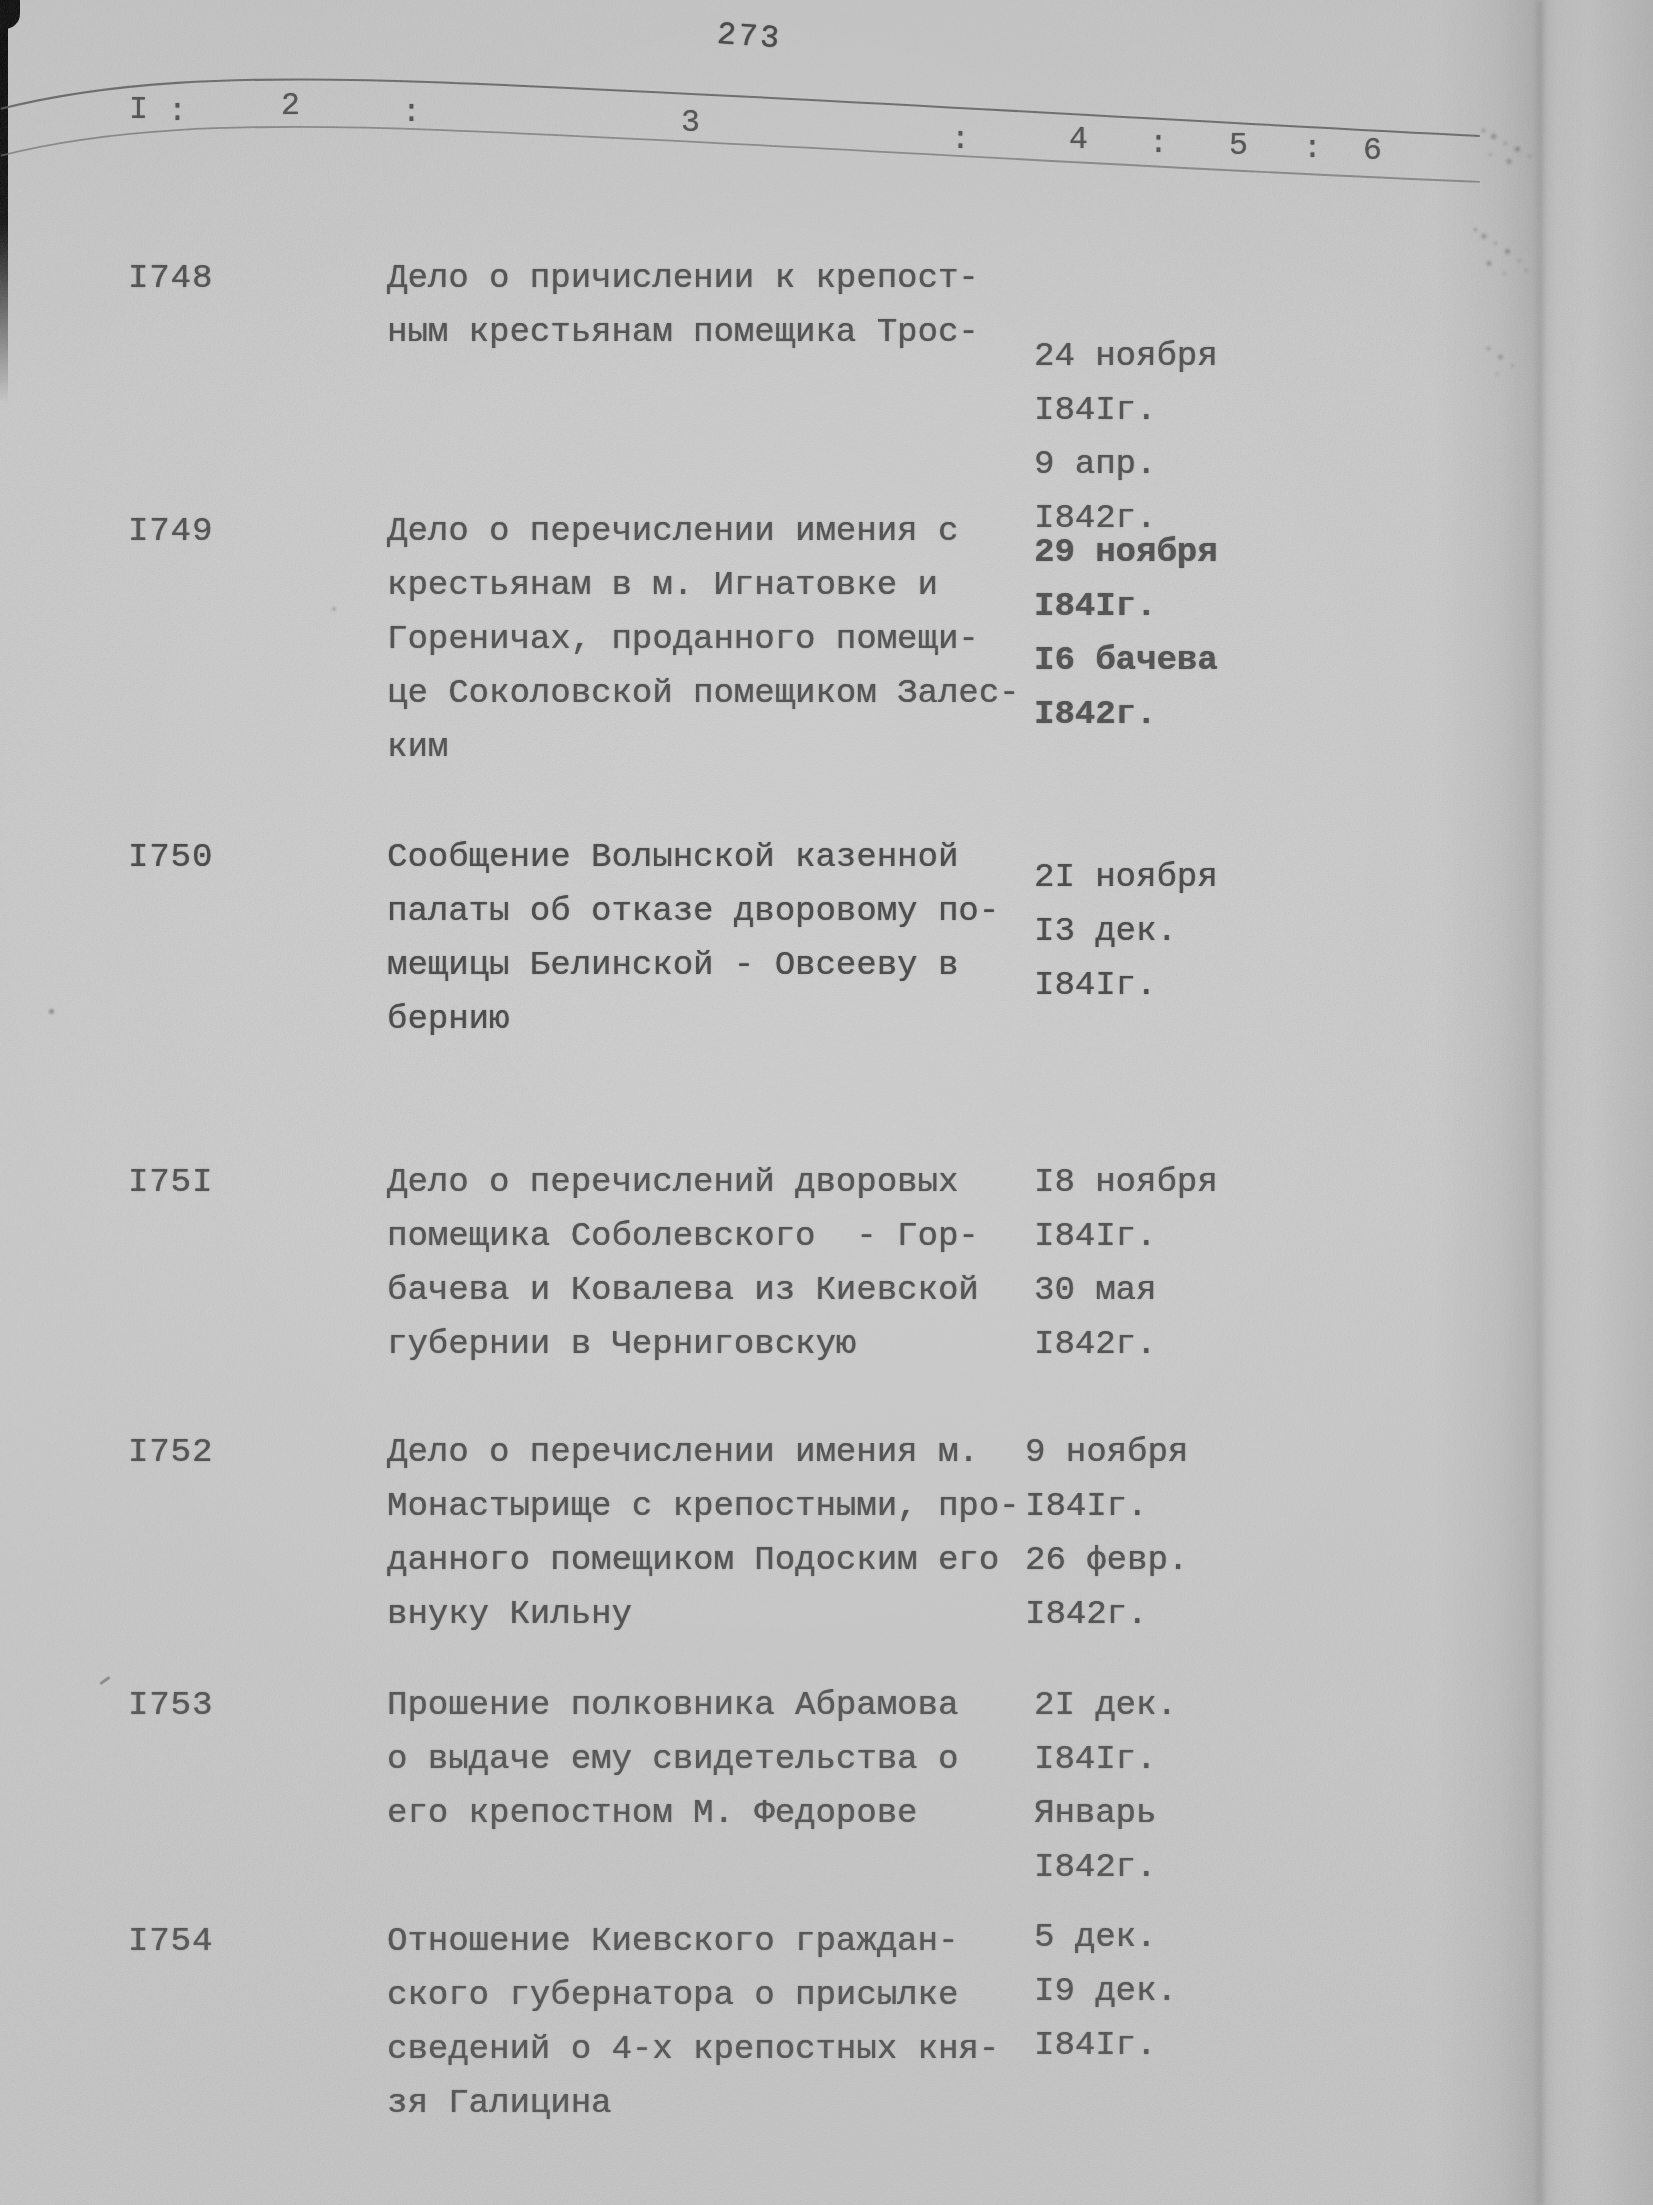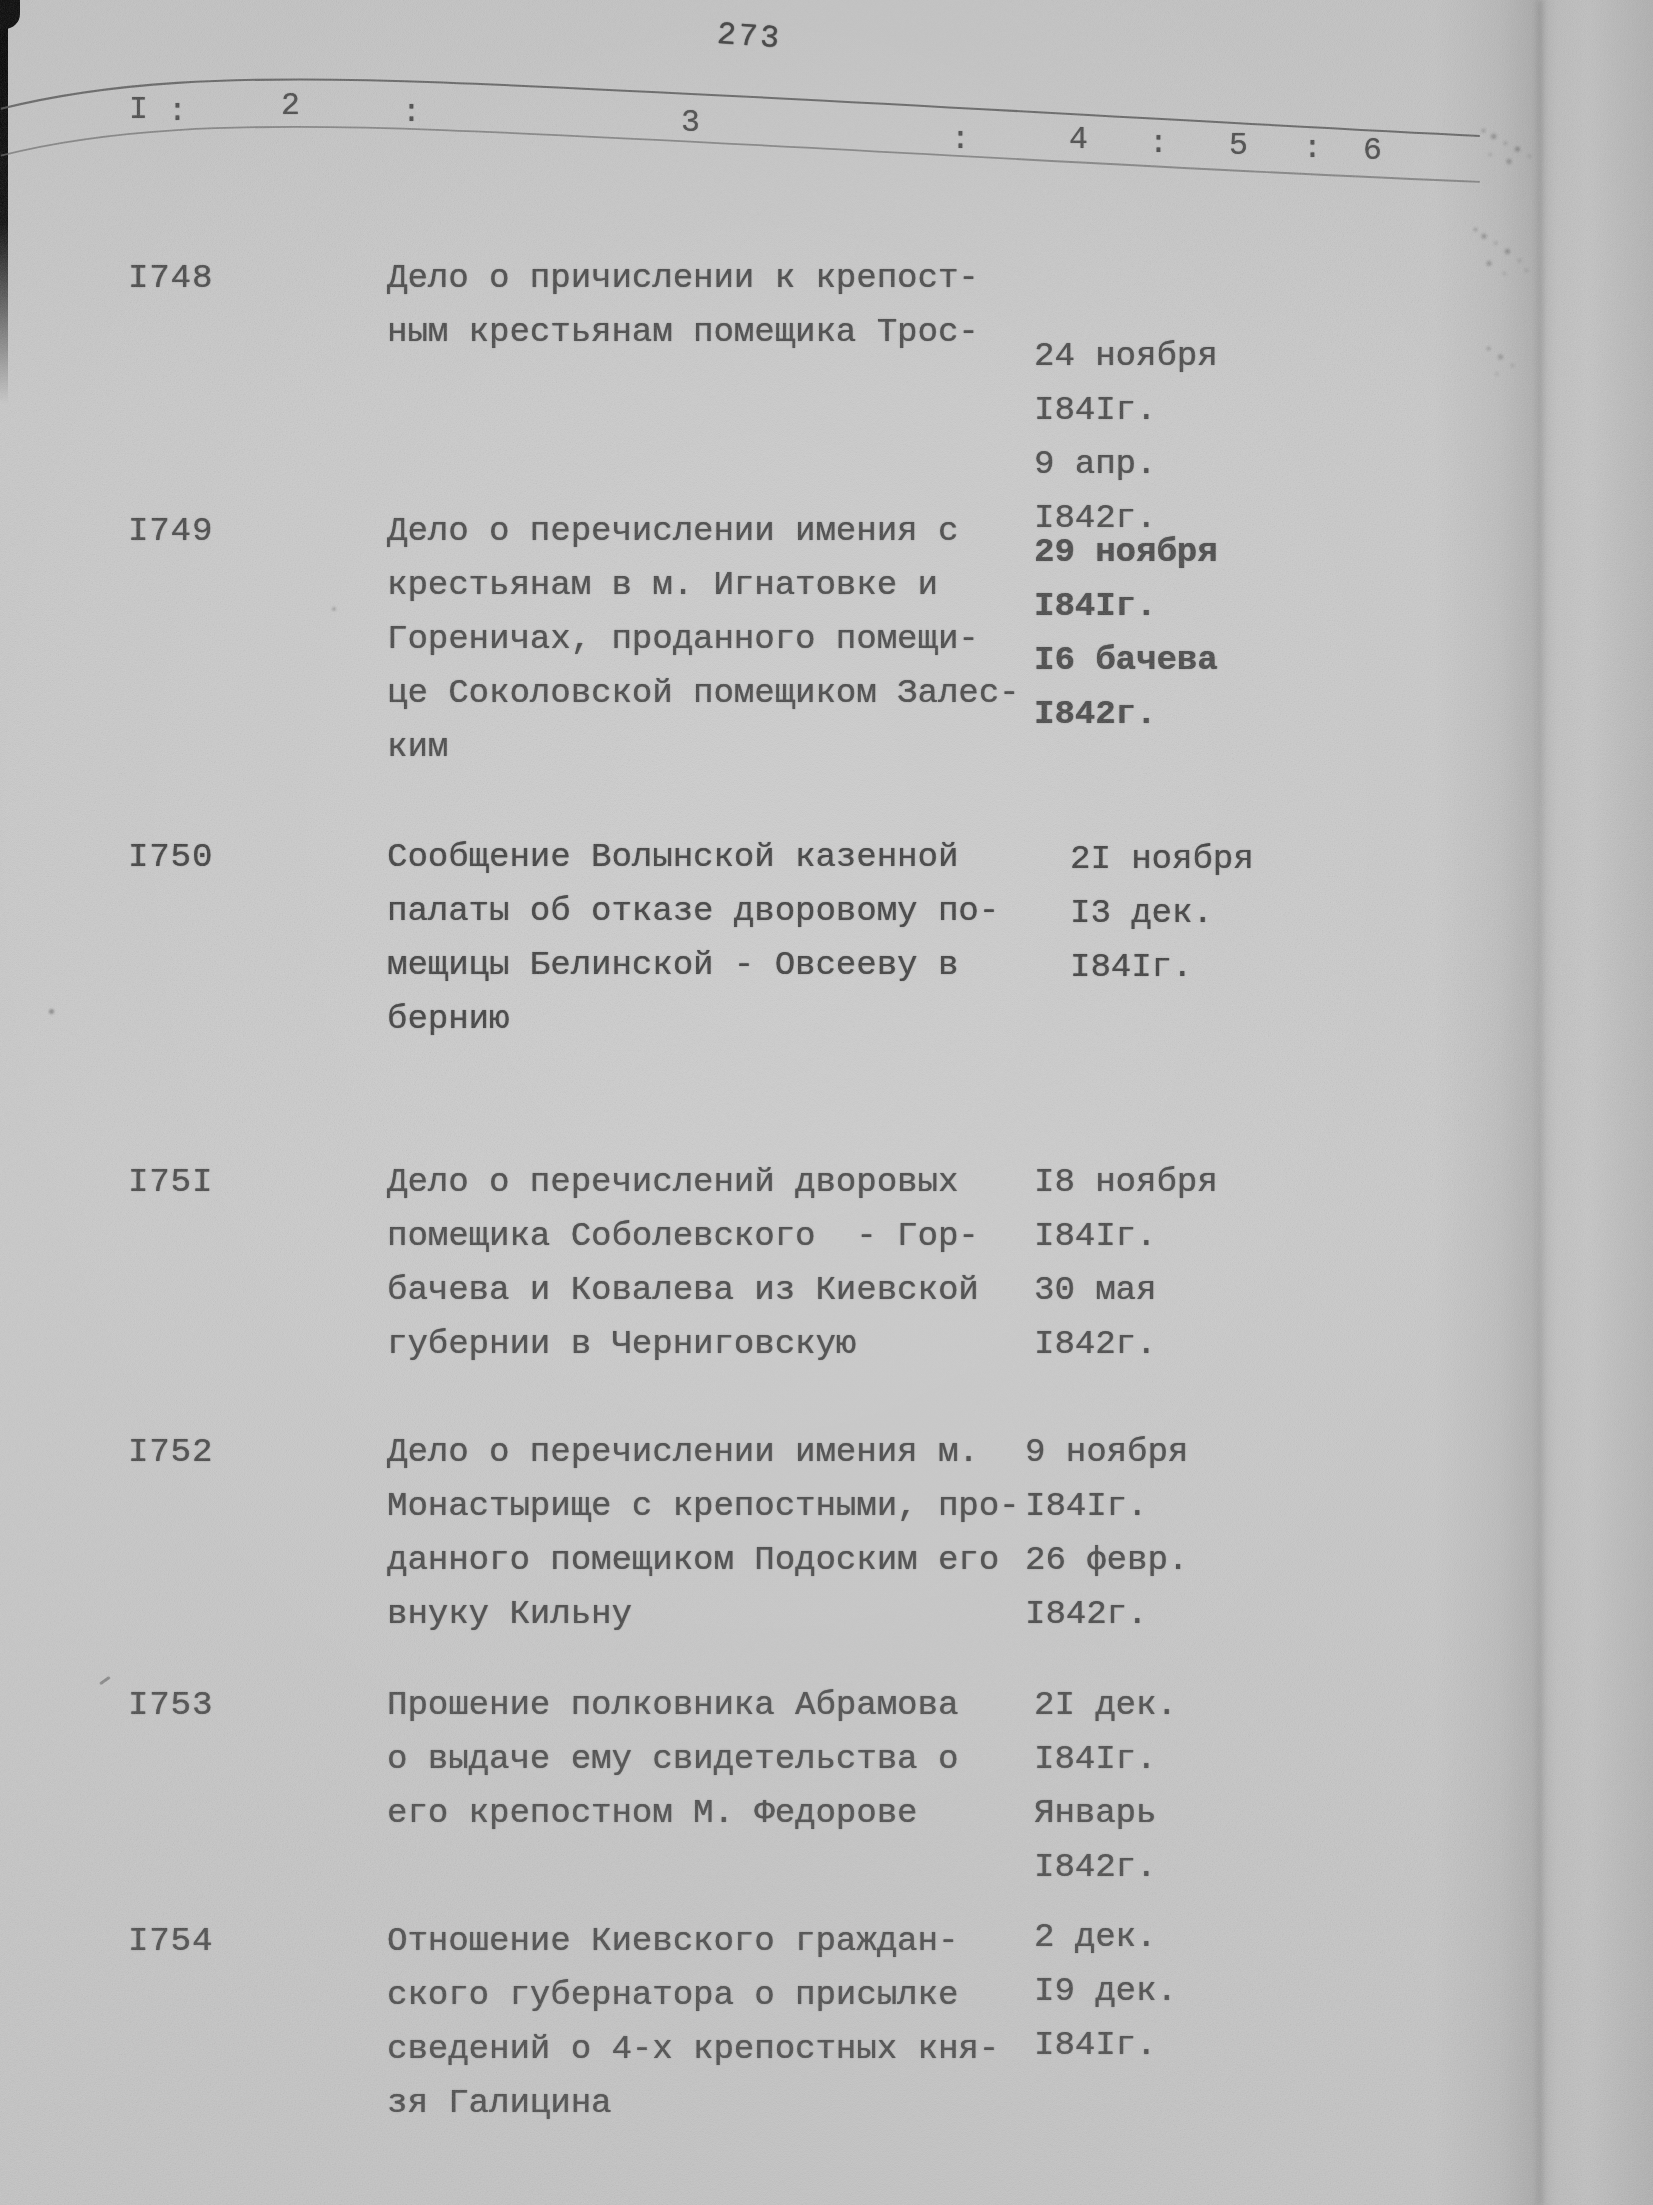--- a/index.html
+++ b/index.html
@@ -36,21 +36,21 @@
   .h6{left:1069px;top:122px;} .h7{left:1149px;top:126px;} .h8{left:1229px;top:128px;}
   .h9{left:1303px;top:131px;} .h10{left:1363px;top:133px;}
   
   .entry{position:absolute;left:0;width:1654px;}
   .e0{top:251px;} .e1{top:504px;} .e2{top:830px;} .e3{top:1155px;}
   .e4{top:1425px;} .e5{top:1678px;} .e6{top:1914px;}
   .num{position:absolute;left:128px;top:0;font-size:34px;letter-spacing:0.9px;
     text-shadow:0 0 1.3px rgba(68,68,68,.7),0.5px 0.3px 0 rgba(68,68,68,.4);font-family:Liberation Mono, monospace;}
   .desc{position:absolute;left:387px;top:0;width:655px;}
   .dates{position:absolute;left:1034px;top:0;width:272px;}
-  .e0 .dates{top:34px;margin-top:44px;} .e1 .dates{top:21px;font-weight:bold;} .e2 .dates{top:2px;margin-left:36px;}
+  .e0 .dates{top:34px;margin-top:44px;} .e1 .dates{top:21px;font-weight:bold;} .e2 .dates{top:20px;}
   .e4 .dates{left:1025px;}
   .e6 .dates{top:-4.3px;}
   .ln{font-size:34px;line-height:54px;white-space:pre;
     text-shadow:0 0 1.3px rgba(68,68,68,.65),0.5px 0.3px 0 rgba(68,68,68,.4);}
   .e2 .ln{color:#414141;}
   .e5 .ln,.e6 .ln{color:#4e4e4e;}
   
   .smudge{position:absolute;width:3.4px;height:3.4px;border-radius:50%;
     background:rgba(50,50,50,.5);filter:blur(1.5px);}
   .sm1{left:1482px;top:129px;box-shadow:10.2px 6px 0 0.9px rgba(50,50,50,.42),
@@ -199,21 +199,21 @@
 
     <section class="entry e6">
       <div class="num ln">I754</div>
       <div class="desc">
         <div class="ln">Отношение Киевского граждан-</div>
         <div class="ln">ского губернатора о присылке</div>
         <div class="ln">сведений о 4-х крепостных кня-</div>
         <div class="ln">зя Галицина</div>
       </div>
       <div class="dates">
-        <div class="ln">2 дек.</div>
+        <div class="ln">5 дек.</div>
         <div class="ln">I9 дек.</div>
         <div class="ln">I84Iг.</div>
       </div>
     </section>
 
   </div>
 
   <div class="smudge sm1"></div>
   <div class="smudge sm2"></div>
   <div class="smudge sm3"></div>

